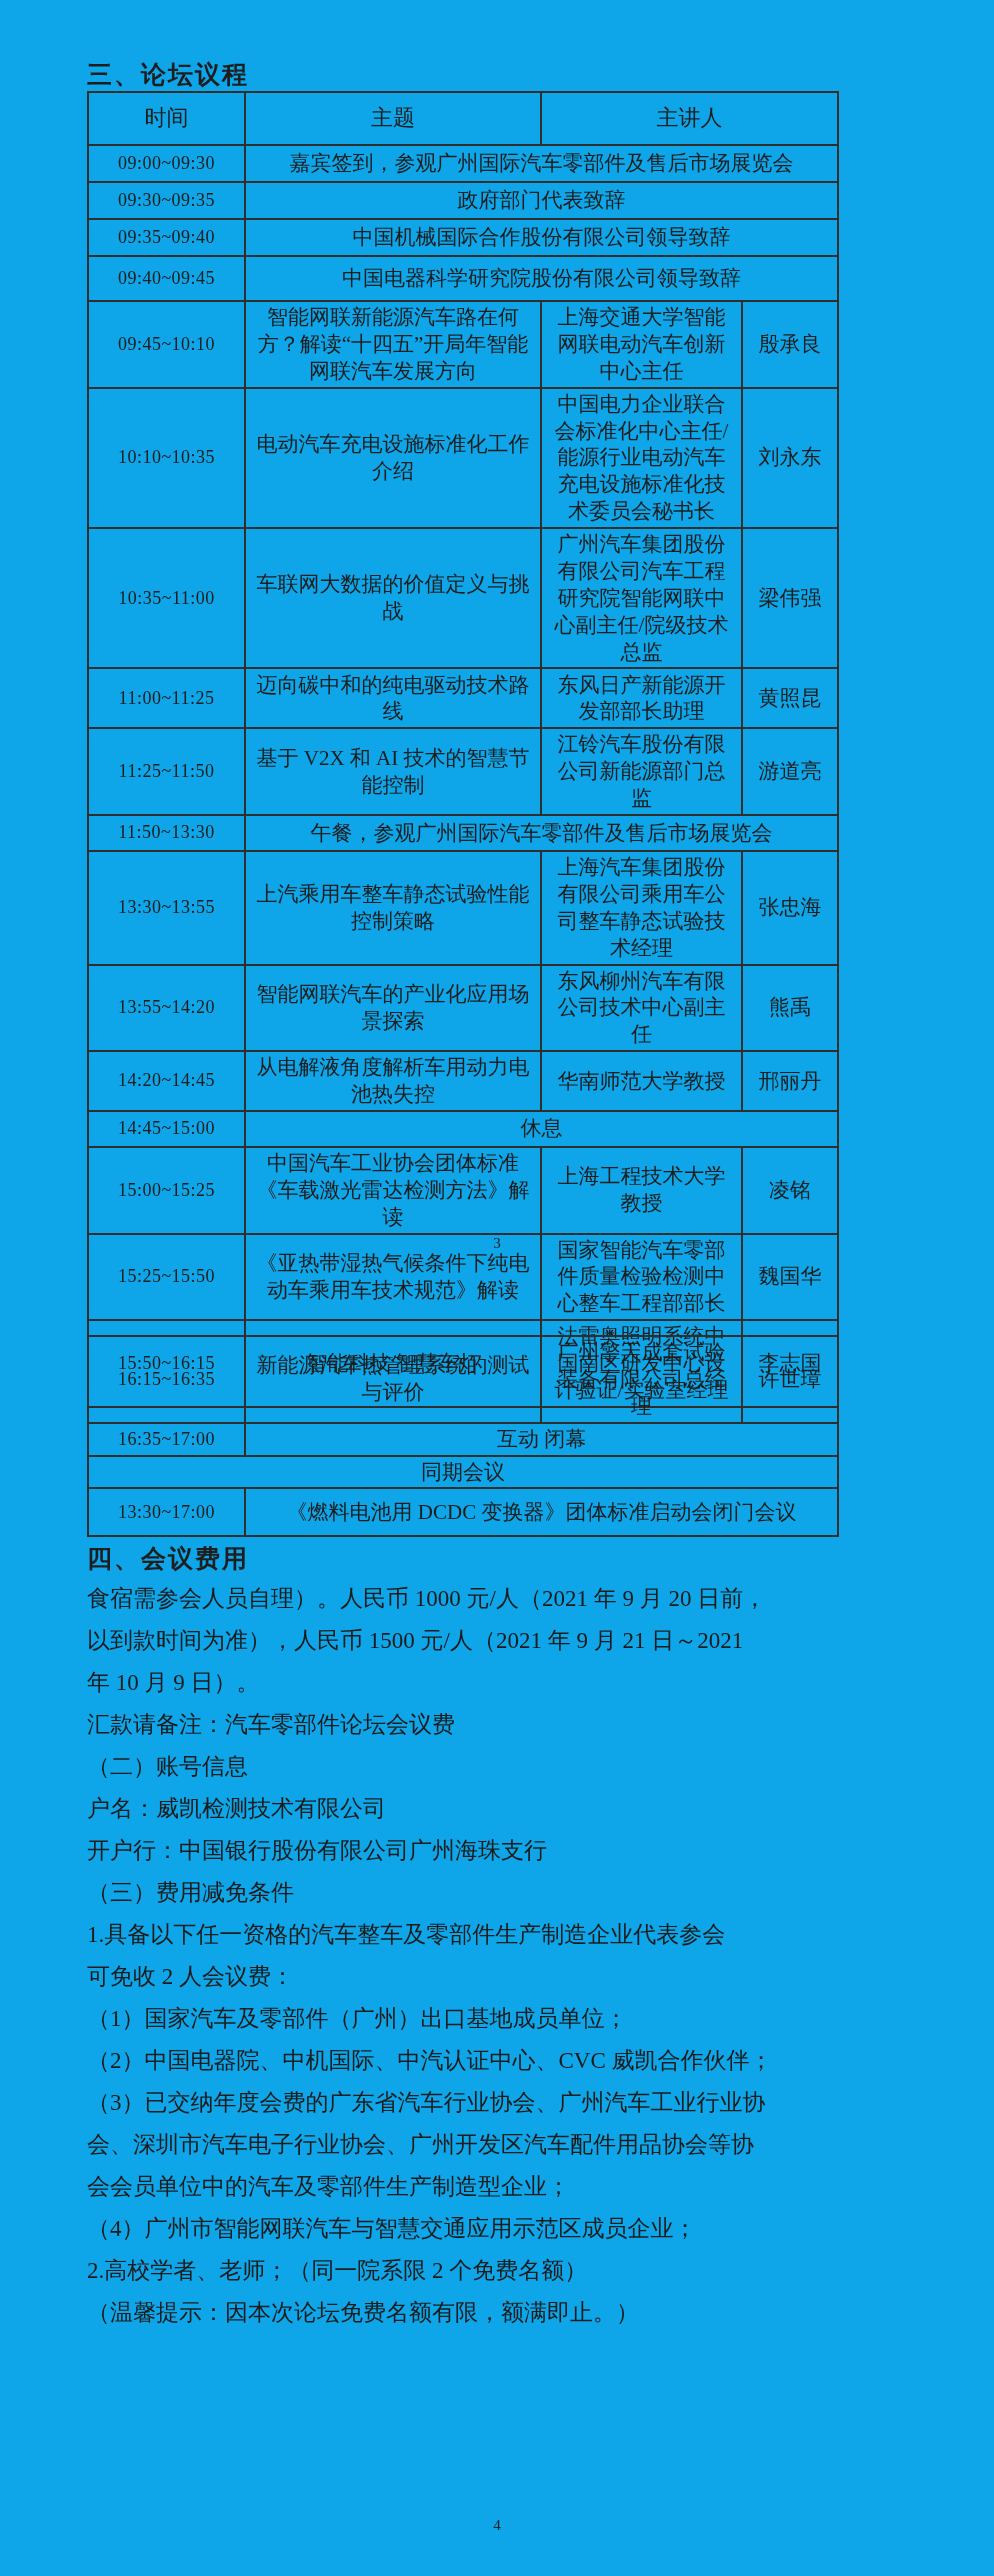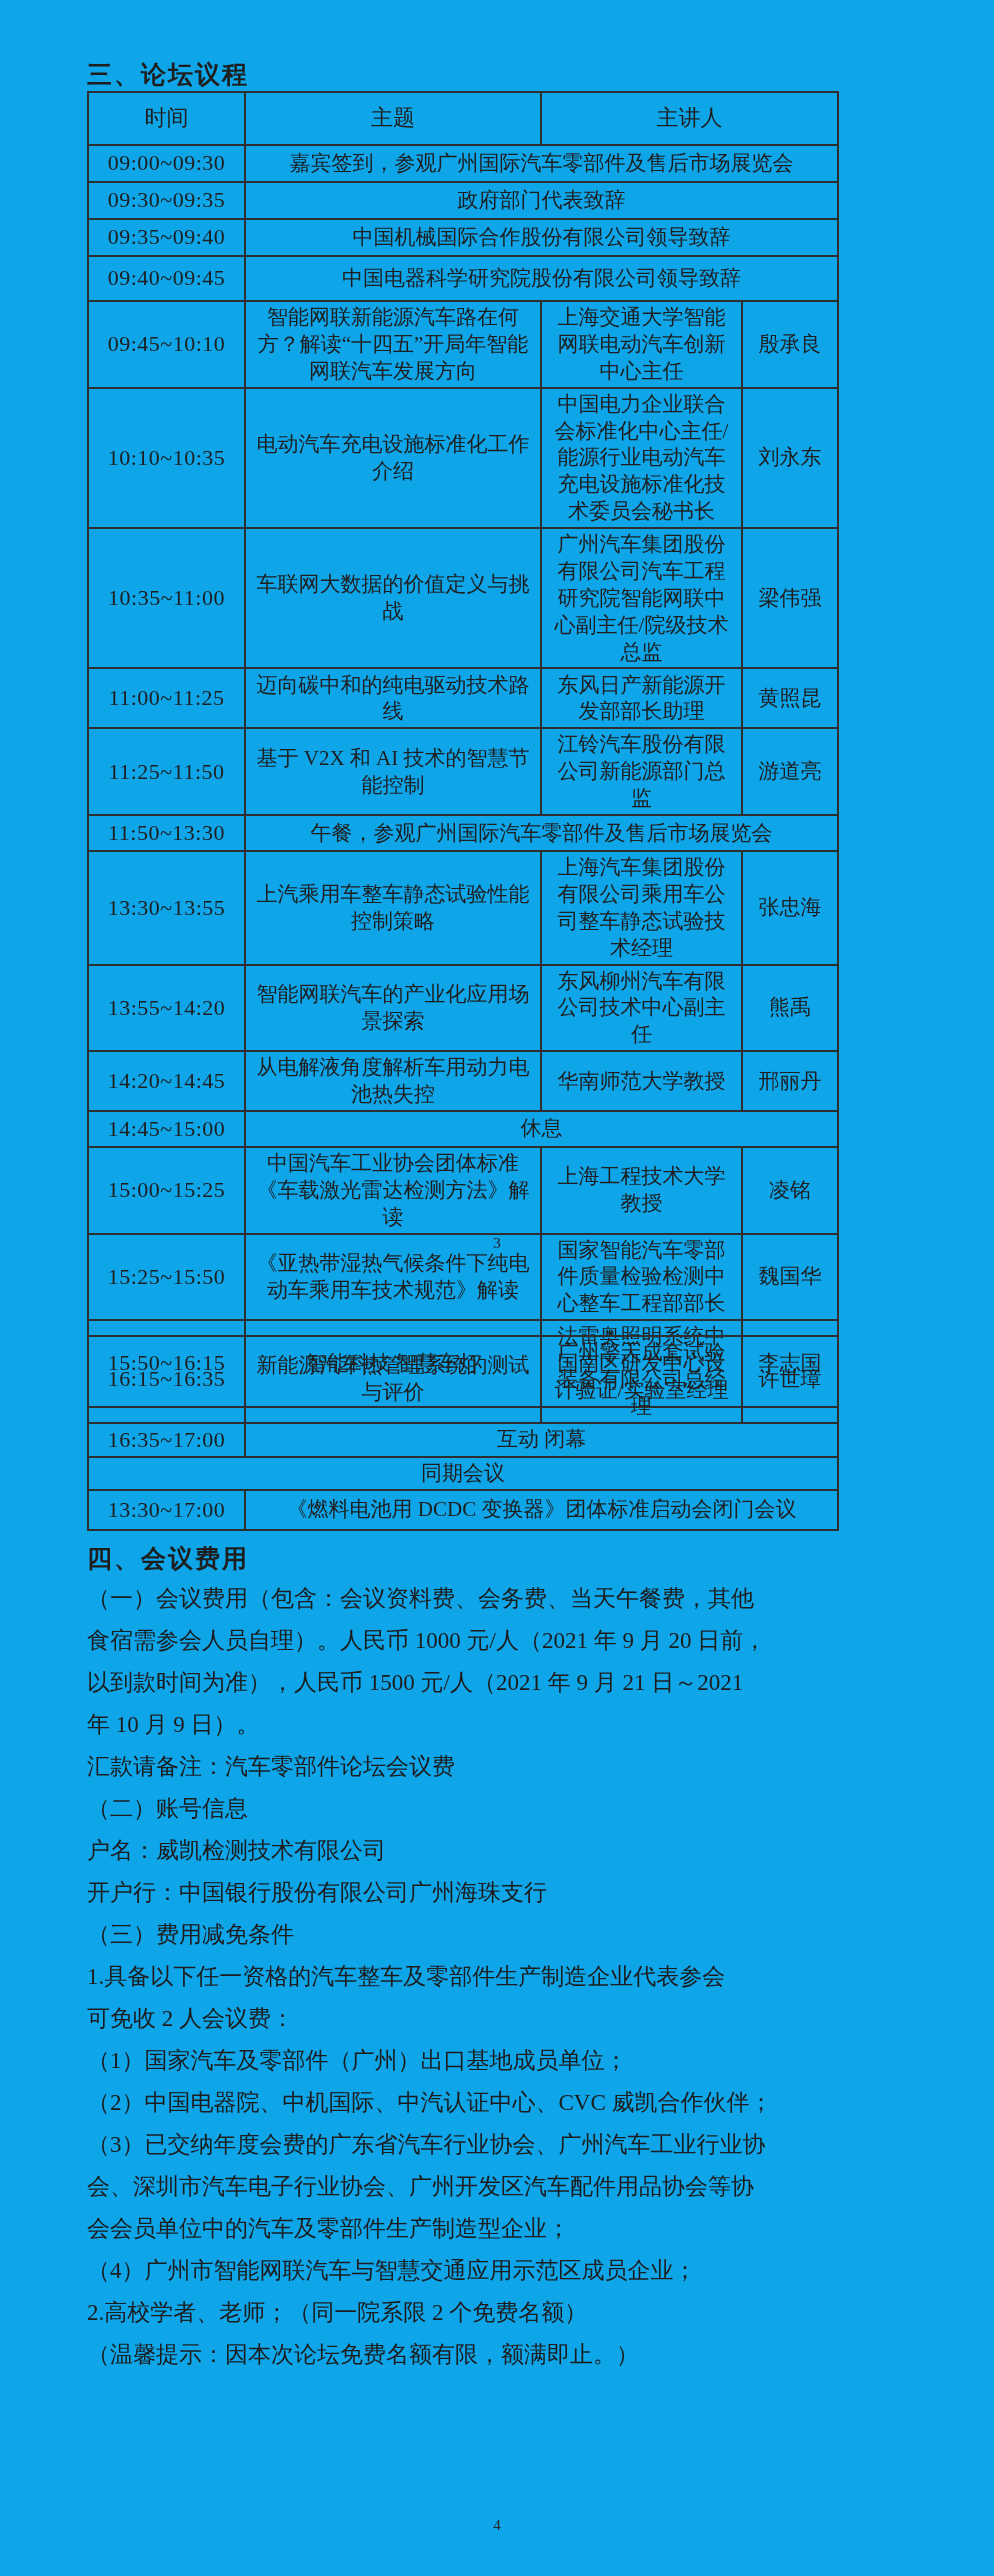--- a/index.html
+++ b/index.html
@@ -33,21 +33,21 @@
   #table2{top:1335px;}
   table.agenda td{
     border:2px solid #2e2e2e;
     text-align:center;
     vertical-align:middle;
     padding:2px 6px;
     line-height:1.28;
     overflow:hidden;
   }
   td.hdr{font-size:22px;}
-  td.time{font-size:22px; letter-spacing:0.5px; white-space:nowrap;}
+  td.time{font-size:18px; letter-spacing:0.5px; white-space:nowrap;}
   .bold-row td{font-weight:normal;}
   .pagenum{
     position:absolute;
     left:0;
     width:100%;
     text-align:center;
     font-size:15px;
     color:#222;
   }
   #pagenum3{top:1235px;}
@@ -192,31 +192,30 @@
       <td class="org">广州擎天成套试验装备有限公司总经理</td>
       <td class="name">许世璋</td>
     </tr>
     <tr class="bold-row" style="height:31px">
       <td class="time">16:35~17:00</td>
       <td class="topic" colspan="3">互动 闭幕</td>
     </tr>
     <tr class="bold-row" style="height:17px">
       <td class="topic" colspan="4">同期会议</td>
     </tr>
-    <tr style="height:40px">
+    <tr style="height:48px">
       <td class="time">13:30~17:00</td>
       <td class="topic" colspan="3">《燃料电池用 DCDC 变换器》团体标准启动会闭门会议</td>
     </tr>
   </tbody>
     </table>
 
   <div class="sec-heading" id="heading2">四、会议费用</div>
 
   <div class="fees">
-    <div class="line">（一）会议费用（包含：会议资料费、会务费、当天午餐费，其他</div>
     <div class="line">食宿需参会人员自理）。人民币 1000 元/人（2021 年 9 月 20 日前，</div>
     <div class="line">以到款时间为准），人民币 1500 元/人（2021 年 9 月 21 日～2021</div>
     <div class="line">年 10 月 9 日）。</div>
     <div class="line">汇款请备注：汽车零部件论坛会议费</div>
     <div class="line">（二）账号信息</div>
     <div class="line">户名：威凯检测技术有限公司</div>
     <div class="line">开户行：中国银行股份有限公司广州海珠支行</div>
     <div class="line">（三）费用减免条件</div>
     <div class="line">1.具备以下任一资格的汽车整车及零部件生产制造企业代表参会</div>
     <div class="line">可免收 2 人会议费：</div>

